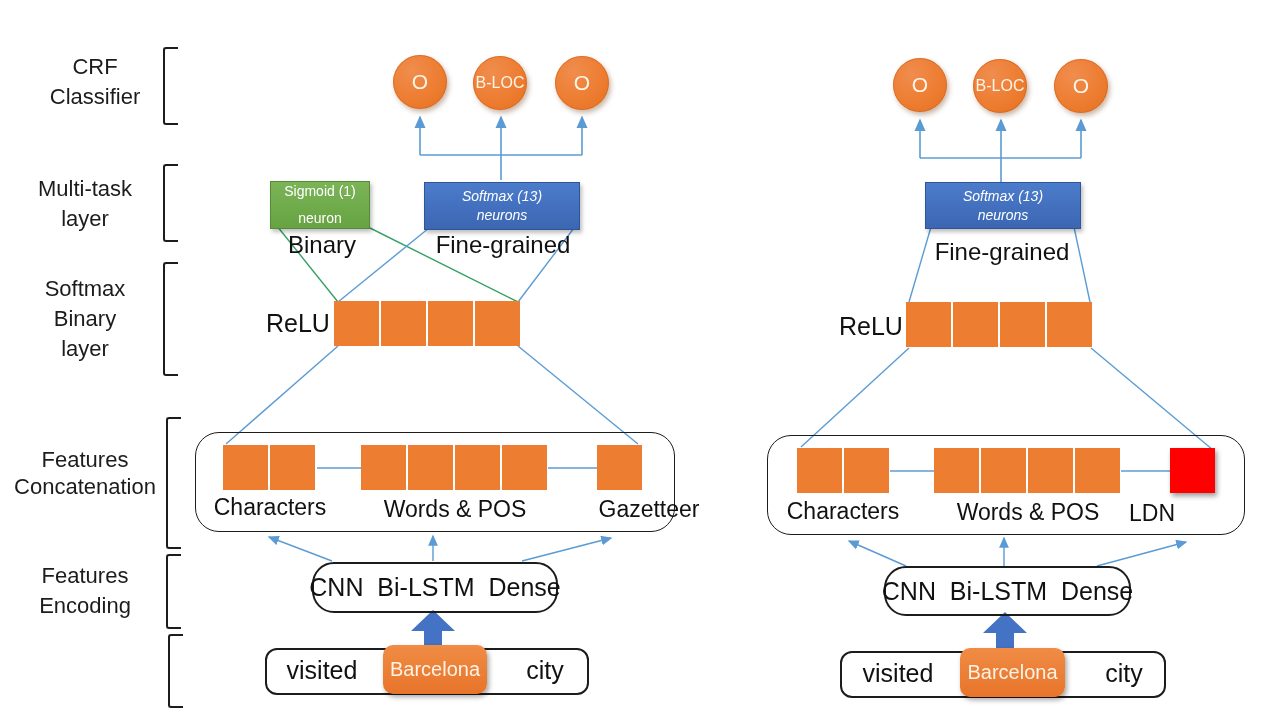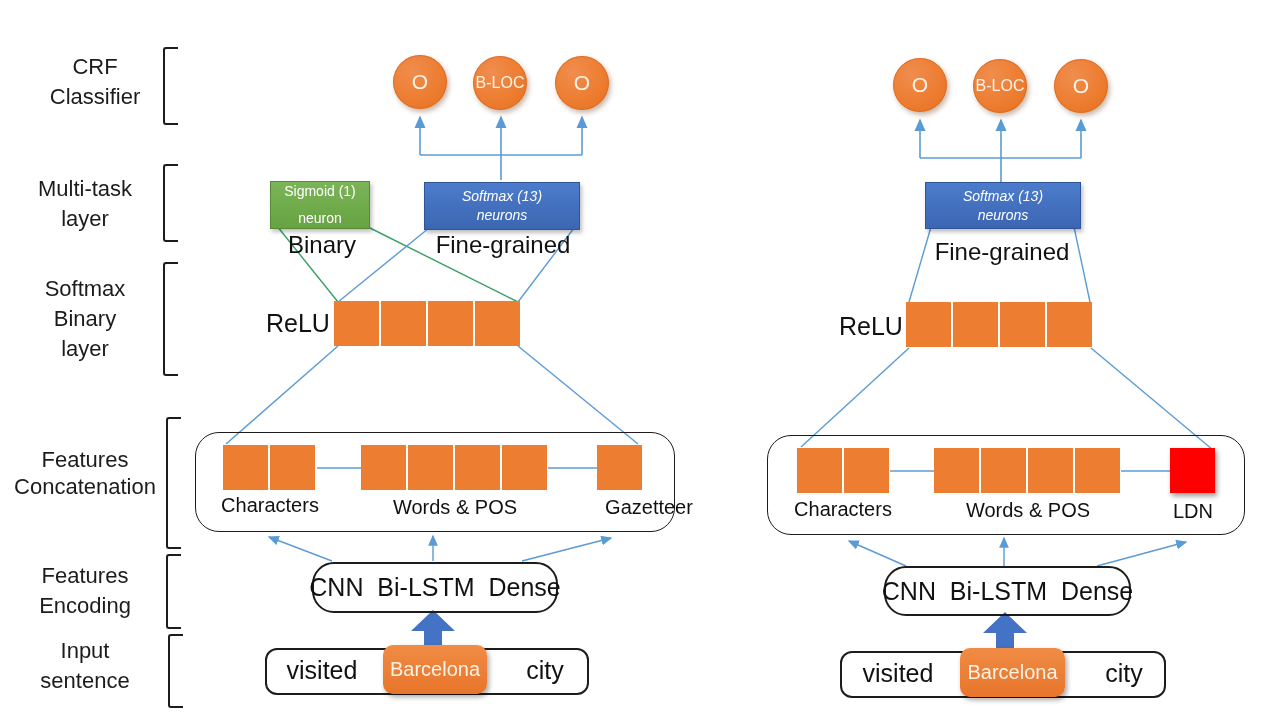--- a/index.html
+++ b/index.html
@@ -31,21 +31,21 @@
 
   .cell-row{display:flex;gap:2px;z-index:2;}
   .cell{width:45px;height:45px;background:#ED7D31;}
 
   .round-box{border:2px solid #1c1c1c;background:transparent;z-index:2;}
   .concat-box{border-radius:24px;border-width:1.5px;}
   .cnn-box{border-radius:22px;display:flex;align-items:center;justify-content:center;
       font-size:25px;color:#111;white-space:pre;}
   .input-box{border-radius:12px;}
 
-  .feat-label{font-size:20px;color:#111;text-align:center;z-index:2;}
+  .feat-label{font-size:23px;color:#111;text-align:center;z-index:2;}
   .word{font-size:25px;color:#111;text-align:center;z-index:2;}
 
   .hl-word{border-radius:10px;background:linear-gradient(180deg,#f08c45 0%,#e8742a 100%);
       box-shadow:2px 3px 5px rgba(0,0,0,.35);display:flex;align-items:center;justify-content:center;
       color:#fdf2e6;font-size:20px;z-index:3;}
   .ldn-cell{box-shadow:2px 3px 5px rgba(0,0,0,.4);}
 </style>
 </head>
 <body>
 
@@ -127,24 +127,20 @@
     <div>Concatenation</div>
   </div>
   <div class="abs bracket" style="left:166px;top:417px;height:128px;"></div>
 
   <div class="abs rail-label" style="left:5px;top:561px;">
     <div>Features</div>
     <div>Encoding</div>
   </div>
   <div class="abs bracket" style="left:166px;top:554px;height:71px;"></div>
 
-  <div class="abs rail-label" style="left:5px;top:636px;">
-    <div>Input</div>
-    <div>sentence</div>
-  </div>
   <div class="abs bracket" style="left:168px;top:634px;height:70px;"></div>
 
   <div class="abs node crf-circle" style="left:393px;top:55px;">
     <span>O</span>
   </div>
   <div class="abs node crf-circle small-text" style="left:473px;top:56px;">
     <span>B-LOC</span>
   </div>
   <div class="abs node crf-circle" style="left:555px;top:56px;">
     <span>O</span>
@@ -228,21 +224,21 @@
       <div class="cell" style="background: rgb(237, 125, 49);"></div>
       <div class="cell" style="background: rgb(237, 125, 49);"></div>
       <div class="cell" style="background: rgb(237, 125, 49);"></div>
       <div class="cell" style="background: rgb(237, 125, 49);"></div>
     </div>
   <div class="abs cell-row ldn-cell" style="left:1170px;top:448px;">
       <div class="cell" style="background: rgb(255, 0, 0);"></div>
     </div>
   <div class="abs feat-label" style="left:783px;top:498px;width:120px;">Characters</div>
   <div class="abs feat-label" style="left:948px;top:499px;width:160px;">Words &amp; POS</div>
-  <div class="abs feat-label" style="left:1163px;top:500px;width:60px;">LDN</div>
+  <div class="abs feat-label" style="left:1122px;top:500px;width:60px;">LDN</div>
 
   <div class="abs round-box cnn-box" style="left:884px;top:566px;width:243px;height:46px;">CNN  Bi-LSTM  Dense</div>
 
   <div class="abs round-box input-box" style="left:840px;top:651px;width:322px;height:43px;"></div>
   <div class="abs word" style="left:858px;top:659px;width:80px;">visited</div>
   <div class="abs word" style="left:1084px;top:659px;width:80px;">city</div>
   <div class="abs hl-word" style="left:960px;top:648px;width:105px;height:49px;">Barcelona</div>
 
 </div>
 

